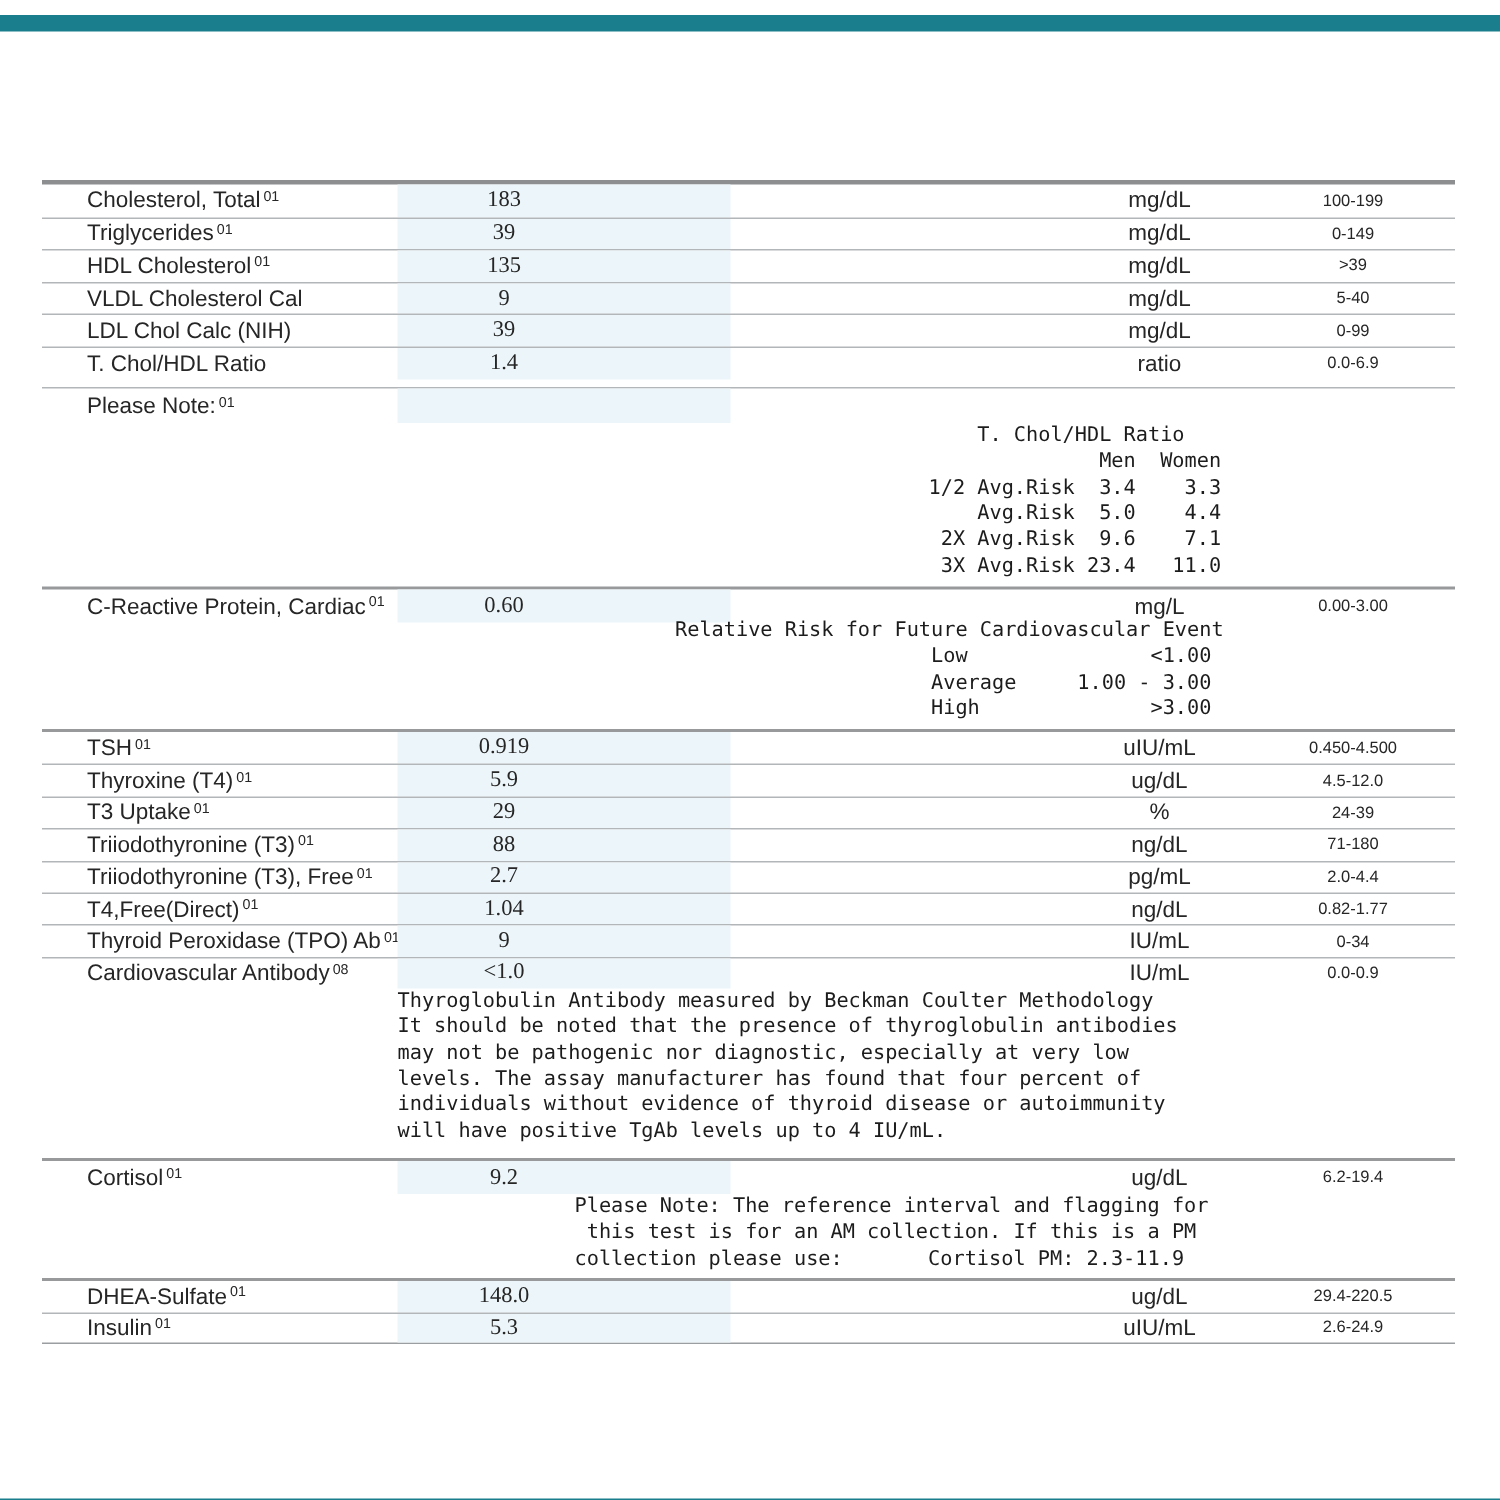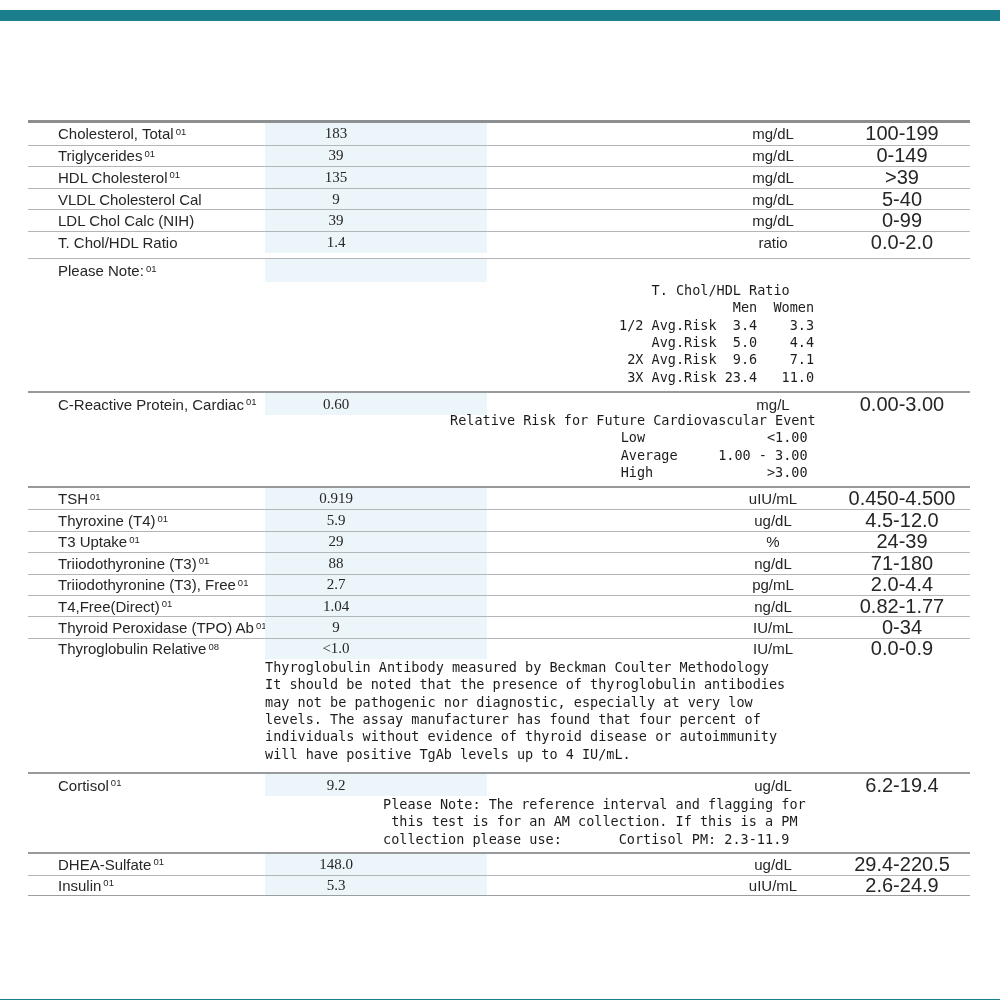--- a/index.html
+++ b/index.html
@@ -12,21 +12,21 @@
   .section{position:absolute;left:28px;width:942px;box-sizing:border-box;}
   .row{position:relative;display:flex;align-items:center;box-sizing:border-box;}
   .cell-name{padding-left:30px;font-size:15px;white-space:nowrap;}
   .sup{font-size:9.5px;position:relative;top:-4.5px;margin-left:2px;}
   .value-cell{position:absolute;left:237px;top:0;bottom:0;width:222px;background:#ecf5f9;
               display:flex;align-items:center;font-family:Liberation Serif, serif;}
   .value-text{width:142px;text-align:center;font-size:15px;}
   .unit-cell{position:absolute;left:700px;top:0;bottom:0;width:90px;display:flex;
              align-items:center;justify-content:center;font-size:15px;}
   .range-cell{position:absolute;left:806px;top:0;bottom:0;width:136px;display:flex;
-              align-items:center;justify-content:center;font-size:20px;}
+              align-items:center;justify-content:center;font-size:11px;}
   .note-text{position:relative;margin:0;font-family:"DejaVu Sans Mono",monospace;
              font-size:13.5px;line-height:17.33px;color:#1c1c1c;white-space:pre;}
 </style>
 </head>
 <body>
 
 <div class="page">
   <div class="accent-bar accent-top" style="background: rgb(26, 126, 140);"></div>
   <div class="table-root">
       <div class="section" style="top: 110px; border-top: 3px solid rgb(140, 142, 144);">
@@ -69,21 +69,21 @@
           </div>
           <div class="unit-cell">mg/dL</div>
           <div class="range-cell">0-99</div>
         </div>
         <div class="row" style="height: 21.6px; border-top: 1px solid rgb(179, 182, 184);">
           <div class="cell-name"><span>T. Chol/HDL Ratio</span></div>
           <div class="value-cell">
             <span class="value-text">1.4</span>
           </div>
           <div class="unit-cell">ratio</div>
-          <div class="range-cell">0.0-2.0</div>
+          <div class="range-cell">0.0-6.9</div>
         </div>
       </div>
       <div class="section" style="top: 248px; border-top: 1px solid rgb(179, 182, 184);">
         <div class="row" style="height: 23px;">
           <div class="cell-name"><span>Please Note:</span><span class="sup">01</span></div>
           <div class="value-cell">
             <span class="value-text"></span>
           </div>
         </div>
         <pre class="note-text" style="margin-left: 591px; top: 0px;">    T. Chol/HDL Ratio
@@ -158,21 +158,21 @@
         </div>
         <div class="row" style="height: 21.4px; border-top: 1px solid rgb(179, 182, 184);">
           <div class="cell-name"><span>Thyroid Peroxidase (TPO) Ab</span><span class="sup">01</span></div>
           <div class="value-cell">
             <span class="value-text">9</span>
           </div>
           <div class="unit-cell">IU/mL</div>
           <div class="range-cell">0-34</div>
         </div>
         <div class="row" style="height: 21.4px; border-top: 1px solid rgb(179, 182, 184);">
-          <div class="cell-name"><span>Thyroglobulin Relative</span><span class="sup">08</span></div>
+          <div class="cell-name"><span>Cardiovascular Antibody</span><span class="sup">08</span></div>
           <div class="value-cell">
             <span class="value-text">&lt;1.0</span>
           </div>
           <div class="unit-cell">IU/mL</div>
           <div class="range-cell">0.0-0.9</div>
         </div>
         <pre class="note-text" style="margin-left: 237px; top: 0px;">Thyroglobulin Antibody measured by Beckman Coulter Methodology
 It should be noted that the presence of thyroglobulin antibodies
 may not be pathogenic nor diagnostic, especially at very low
 levels. The assay manufacturer has found that four percent of

